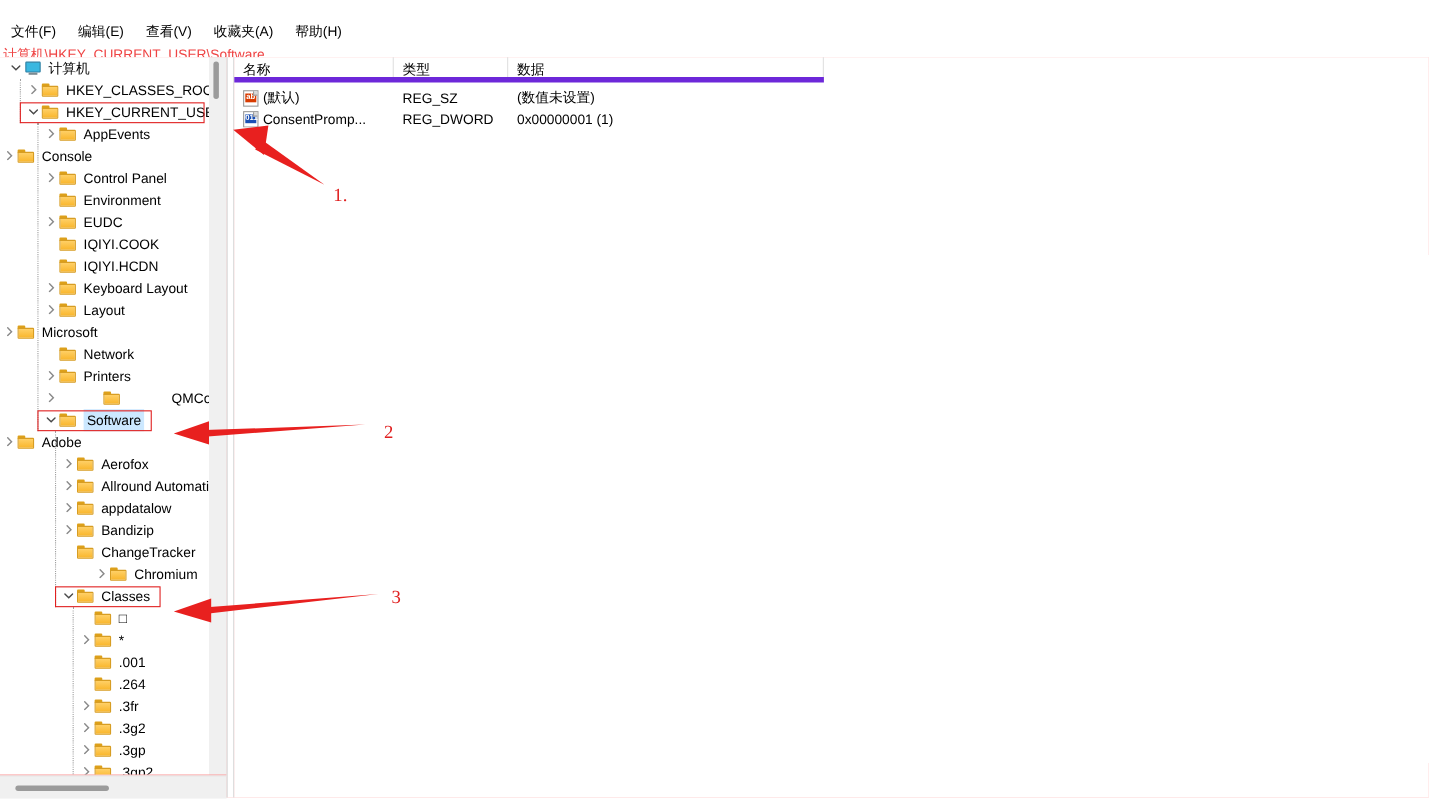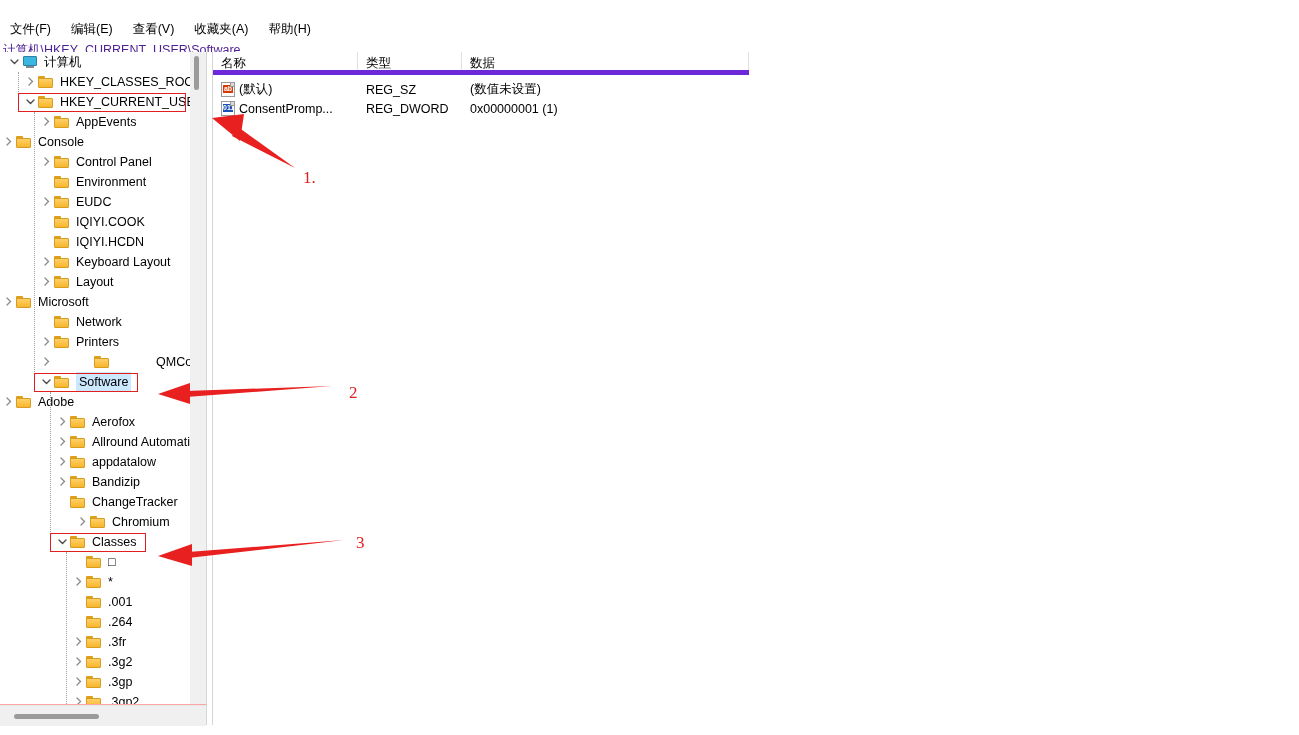--- a/index.html
+++ b/index.html
@@ -72,21 +72,21 @@
     left: 0; top: 41px;
     width: 1299px; height: 20px;
     background: #ffffff;
     border-bottom: 1px solid #e3e3e3;
     display: flex;
     align-items: center;
     box-sizing: border-box;
   }
   .address-text {
     font-size: 12.5px;
-    color: #4c1d95;
+    color: #ef4444;
     padding-left: 3px;
     white-space: nowrap;
   }
 
   
   .content {
     position: absolute;
     left: 0; top: 52px;
     width: 1299px;
     height: 673px;
@@ -598,21 +598,21 @@
             <span class="lbl">Bandizip</span>
           </div>
           <div class="tree-row" style="padding-left: 54px;">
             <span class="chev"></span>
             <span class="folder">
               <span class="tab"></span>
               <span class="body"></span>
             </span>
             <span class="lbl">ChangeTracker</span>
           </div>
-          <div class="tree-row" style="padding-left: 74px;">
+          <div class="tree-row" style="padding-left: 54px; margin-left: 30px;">
             <span class="chev">
               <svg width="9" height="9" viewBox="0 0 9 9">
                 <path d="M3 1 L6.5 4.5 L3 8" stroke="#8a8a8a" stroke-width="1.3" fill="none" stroke-linecap="round"></path>
               </svg>
             </span>
             <span class="folder">
               <span class="tab"></span>
               <span class="body"></span>
             </span>
             <span class="lbl">Chromium</span>

